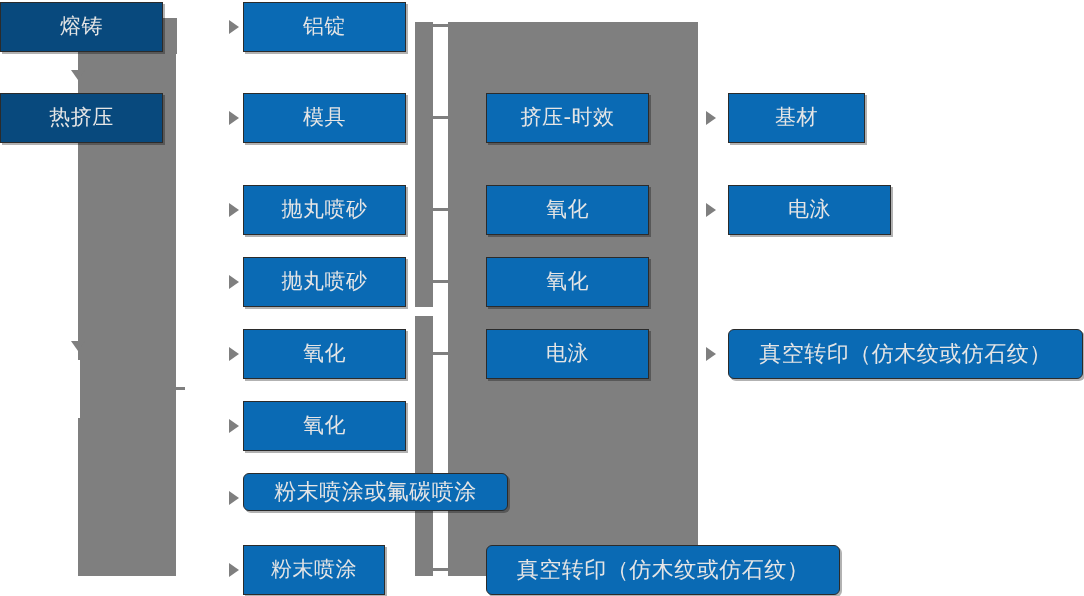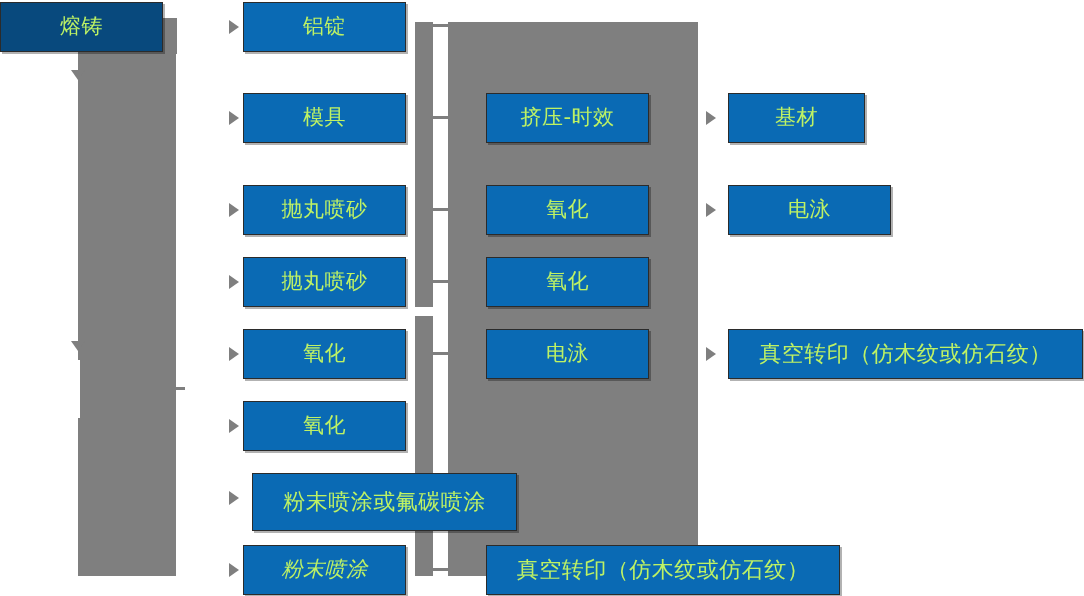--- a/index.html
+++ b/index.html
@@ -46,31 +46,31 @@
     border-top: 10px solid #7f7f7f;
   }
 
   
   .node {
     position: absolute;
     box-sizing: border-box;
     display: flex;
     align-items: center;
     justify-content: center;
-    color: #bef264;
+    color: #e5e5e5;
     border: 1px solid #2b2b2b;
     box-shadow: 2px 2px 0 rgba(0,0,0,0.30);
     font-size: 21px;
     line-height: 1.1;
     white-space: nowrap;
     letter-spacing: 0.5px;
   }
   .node.dark  { background: #08497d; }
   .node.light { background: #0a6ab4; }
-  .node.wide  { font-size: 22px; }
+  .node.wide  { font-size: 22px; border-radius: 6px; }
 </style>
 </head>
 <body>
 
 <div id="canvas">
 
   <div class="gray" style="left:78px; top:18px; width:98px; height:558px;"></div>
 
   <div class="gray" style="left:163px; top:18px; width:14px; height:36px;"></div>
 
@@ -108,43 +108,46 @@
   <div class="gray-line" style="left:433px; top:352px; width:15px; height:3px;"></div>
   <div class="gray-line" style="left:433px; top:568px; width:15px; height:3px;"></div>
 
   <div class="arrow-right" style="left:706px; top:111px;"></div>
   <div class="arrow-right" style="left:706px; top:203px;"></div>
   <div class="arrow-right" style="left:706px; top:347px;"></div>
 
   <div class="node dark" style="left:0px; top:2px; width:163px; height:50px;">
     <span>熔铸</span>
   </div>
+  <div class="node dark" style="left:0px; top:93px; width:163px; height:50px;">
+    <span>热挤压</span>
+  </div>
 
   <div class="node light" style="left:243px; top:93px; width:163px; height:50px;">
     <span>模具</span>
   </div>
   <div class="node light" style="left:243px; top:2px; width:163px; height:50px;">
     <span>铝锭</span>
   </div>
   <div class="node light" style="left:243px; top:185px; width:163px; height:50px;">
     <span>抛丸喷砂</span>
   </div>
   <div class="node light" style="left:243px; top:257px; width:163px; height:50px;">
     <span>抛丸喷砂</span>
   </div>
   <div class="node light" style="left:243px; top:329px; width:163px; height:50px;">
     <span>氧化</span>
   </div>
   <div class="node light" style="left:243px; top:401px; width:163px; height:50px;">
     <span>氧化</span>
   </div>
-  <div class="node light wide" style="left:252px; top:473px; width:265px; height:58px;">
+  <div class="node light wide" style="left:243px; top:473px; width:265px; height:38px;">
     <span>粉末喷涂或氟碳喷涂</span>
   </div>
-  <div class="node light" style="left:243px; top:545px; width:163px; height:50px;font-style:italic;">
+  <div class="node light" style="left:243px; top:545px; width:142px; height:50px;">
     <span>粉末喷涂</span>
   </div>
 
   <div class="node light" style="left:486px; top:93px; width:163px; height:50px;">
     <span>挤压-时效</span>
   </div>
   <div class="node light" style="left:486px; top:185px; width:163px; height:50px;">
     <span>氧化</span>
   </div>
   <div class="node light" style="left:486px; top:257px; width:163px; height:50px;">

